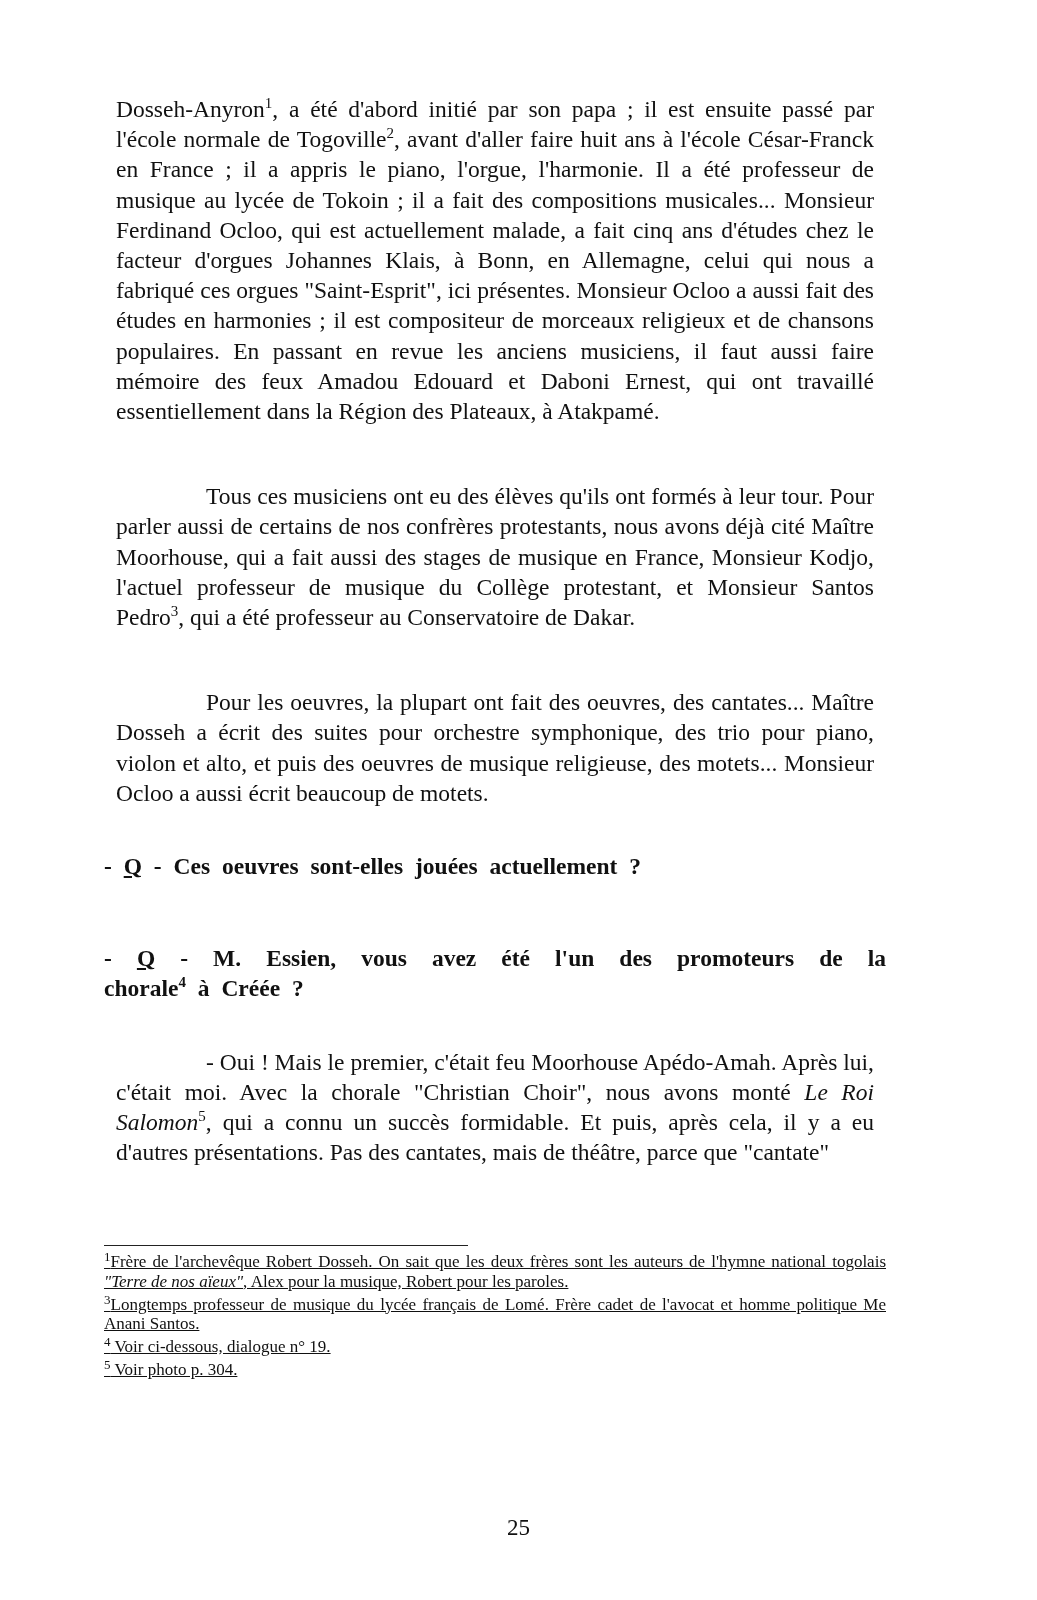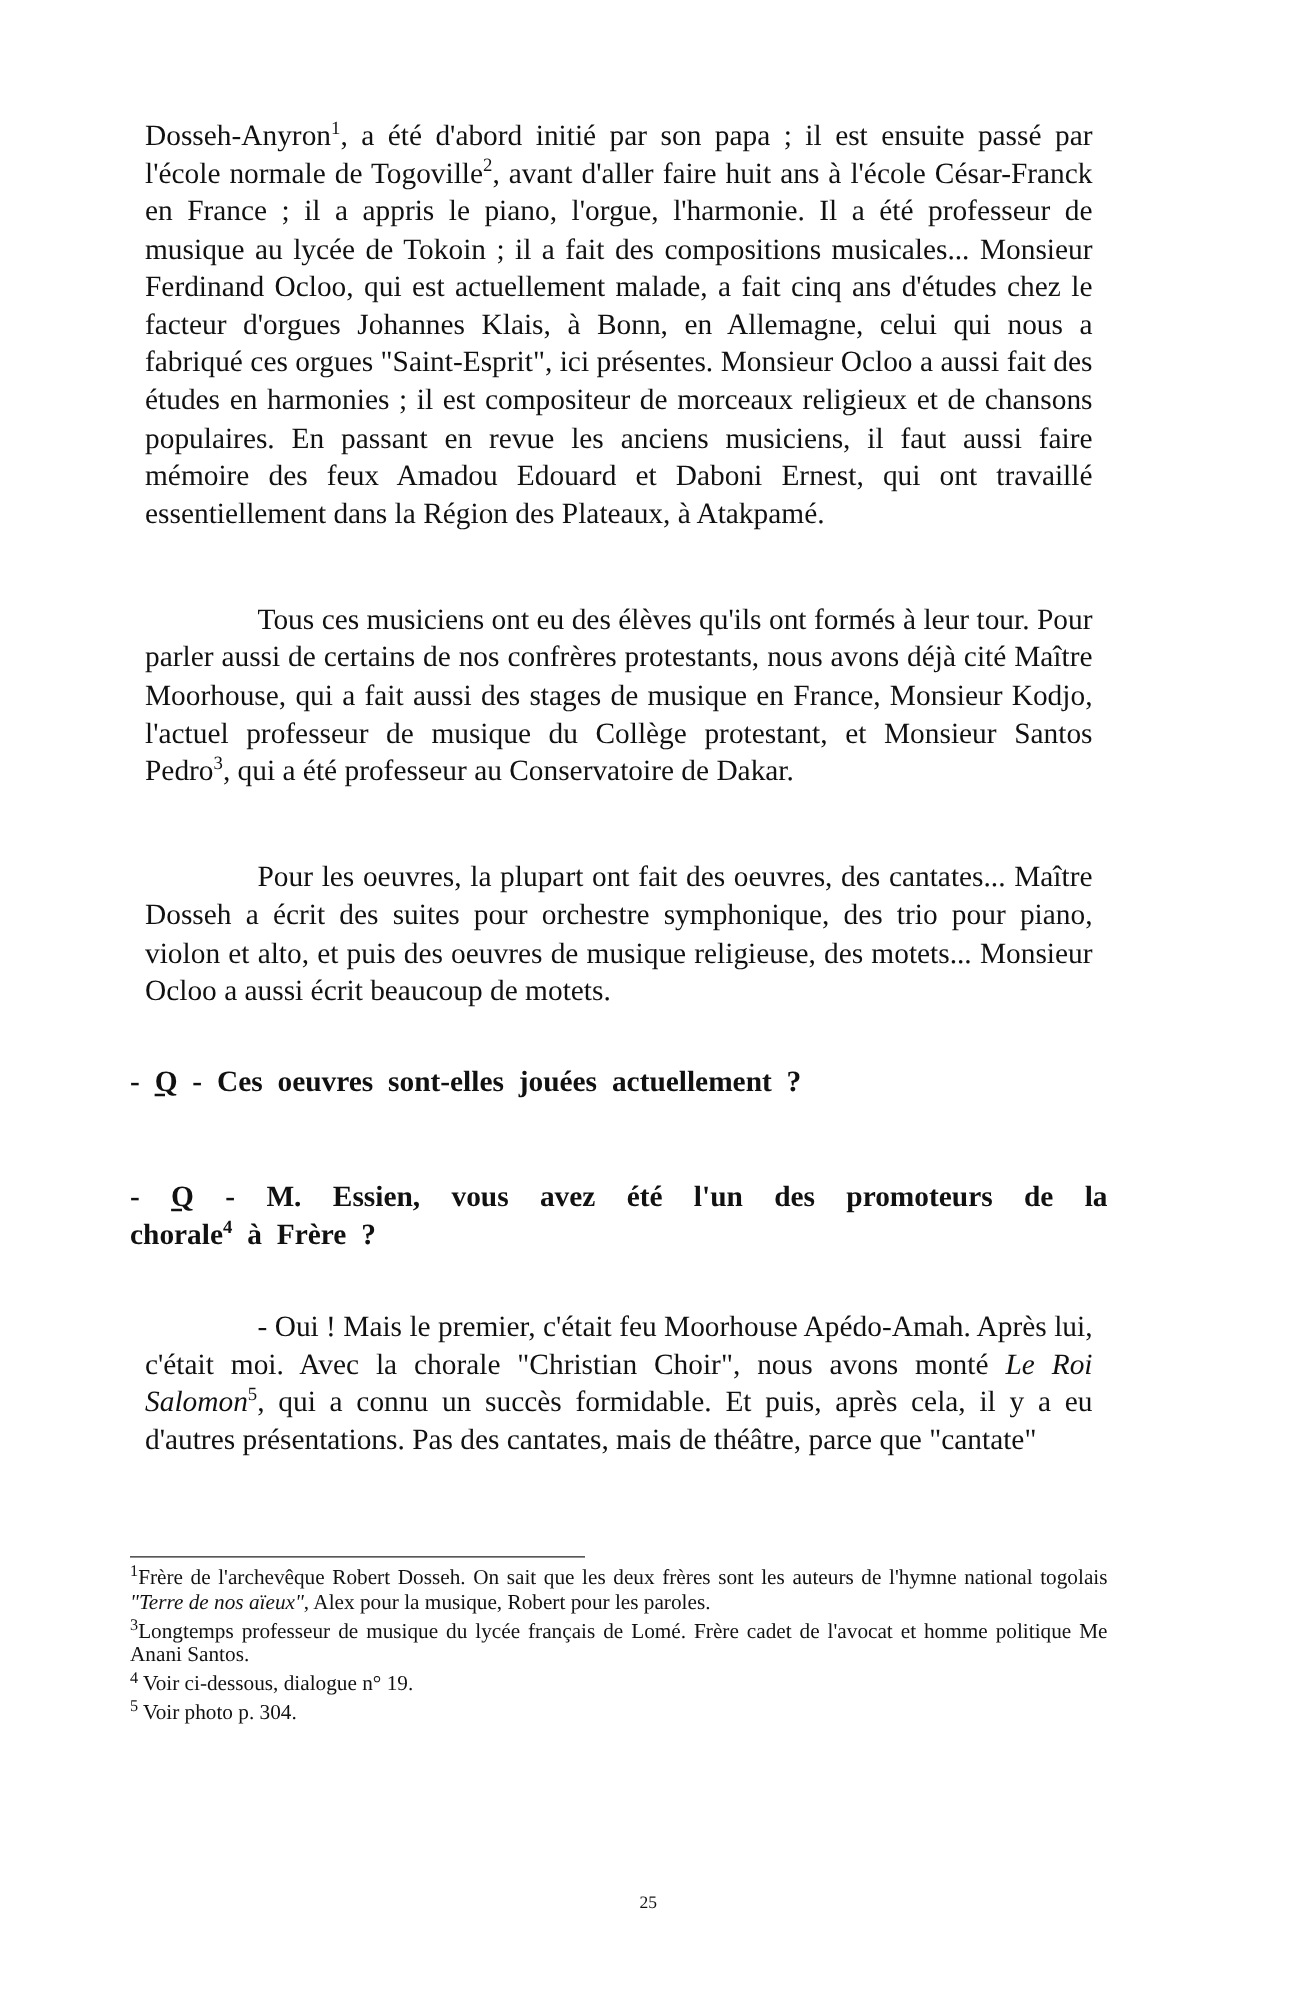--- a/index.html
+++ b/index.html
@@ -8,24 +8,24 @@
   .page { position:absolute; left:104px; top:82px; width:782px; }
   p { margin:12px; font-size:23.5px; line-height:30.2px; text-align:justify; }
   .indent { text-indent:90px; }
   .gap { height:31px; }
   .q { font-weight:bold; font-size:23.5px; line-height:30.2px;
        text-align:justify; text-align-last:justify; margin:0; word-spacing:6px;}
   .q.last { text-align-last:left; }
   sup { font-size:15px; vertical-align:0; position:relative; top:-9px; line-height:0; }
   .fn-rule { position:absolute; left:104px; top:1245px; width:364px; border-top:1.5px solid #222; }
   .footnotes { position:absolute; left:104px; top:1252px; width:782px; }
-  .fn { margin:0; font-size:17px; line-height:19.8px; text-align:justify; }
+  .fn { margin:0; font-size:17px; line-height:19.8px; text-align:justify;text-decoration:underline; }
   .fn sup { font-size:13px; top:-6px; }
   .fn + .fn { margin-top:3px; }
-  .pagenum { position:absolute; left:0; right:0; top:1515px; text-align:center; font-size:14px; }
+  .pagenum { position:absolute; left:0; right:0; top:1515px; text-align:center; font-size:23px; }
   .ul { text-decoration:underline; }
 </style>
 </head>
 <body>
 
 <div class="page">
   <p><span>Dosseh-Anyron</span><sup>1</sup><span>, a été d'abord initié par son papa ; il est ensuite passé par l'école normale de Togoville</span><sup>2</sup><span>, avant d'aller faire huit ans à l'école César-Franck en France ; il a appris le piano, l'orgue, l'harmonie. Il a été professeur de musique au lycée de Tokoin ; il a fait des compositions musicales... Monsieur Ferdinand Ocloo, qui est actuellement malade, a fait cinq ans d'études chez le facteur d'orgues Johannes Klais, à Bonn, en Allemagne, celui qui nous a fabriqué ces orgues "Saint-Esprit", ici présentes. Monsieur Ocloo a aussi fait des études en harmonies ; il est compositeur de morceaux religieux et de chansons populaires. En passant en revue les anciens musiciens, il faut aussi faire mémoire des feux Amadou Edouard et Daboni Ernest, qui ont travaillé essentiellement dans la Région des Plateaux, à Atakpamé.</span></p>
 
   <div class="gap"></div>
 
@@ -38,21 +38,21 @@
   <div class="gap"></div>
 
   <p class="q last"><span>- </span><span class="ul">Q</span><span> - Ces oeuvres sont-elles jouées actuellement ?</span></p>
 
   <div class="gap"></div>
 
 
   <div class="gap"></div>
 
   <p class="q"><span>- </span><span class="ul">Q</span><span> - M. Essien, vous avez été l'un des promoteurs de la</span></p>
-  <p class="q last"><span>chorale</span><sup>4</sup><span> à Frère ?</span></p>
+  <p class="q last"><span>chorale</span><sup>4</sup><span> à Créée ?</span></p>
 
   <div class="gap"></div>
 
   <p class="indent"><span>- Oui ! Mais le premier, c'était feu Moorhouse Apédo-Amah. Après lui, c'était moi. Avec la chorale "Christian Choir", nous avons monté </span><i>Le Roi Salomon</i><sup>5</sup><span>, qui a connu un succès formidable. Et puis, après cela, il y a eu d'autres présentations. Pas des cantates, mais de théâtre, parce que "cantate"</span></p>
 </div>
 
 <div class="fn-rule"></div>
 
 <div class="footnotes">
   <p class="fn"><sup>1</sup><span>Frère de l'archevêque Robert Dosseh. On sait que les deux frères sont les auteurs de l'hymne national togolais </span><i>"Terre de nos aïeux"</i><span>, Alex pour la musique, Robert pour les paroles.</span></p>

